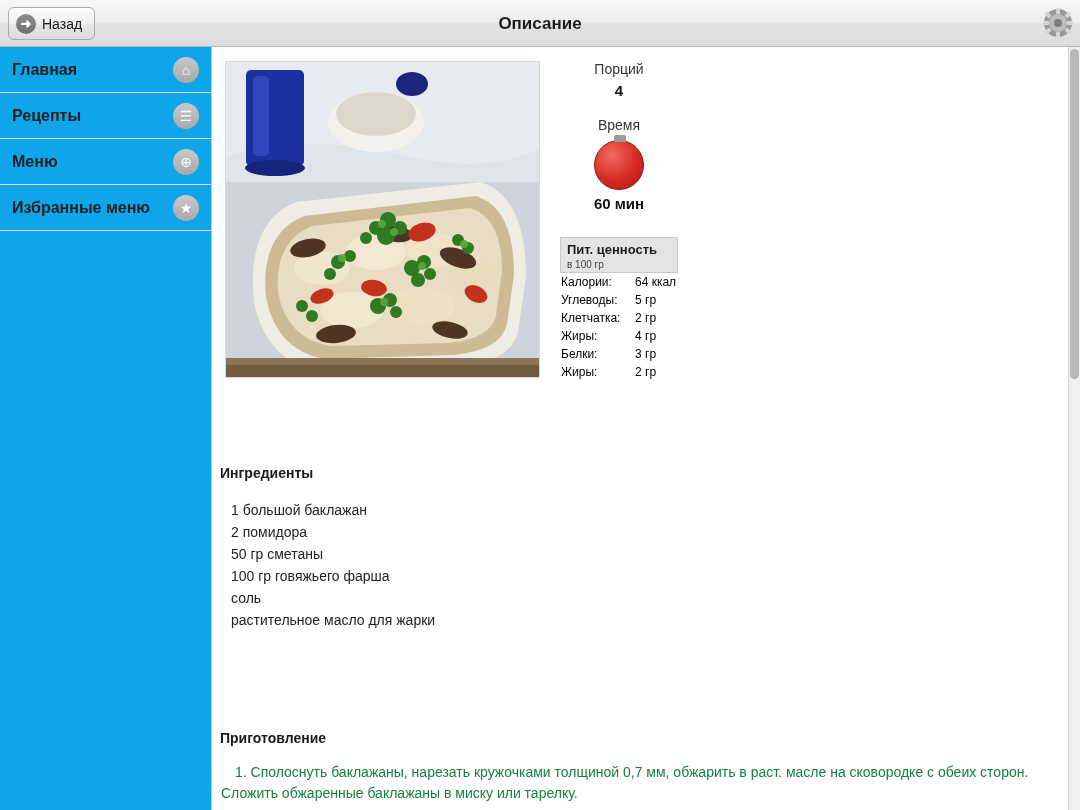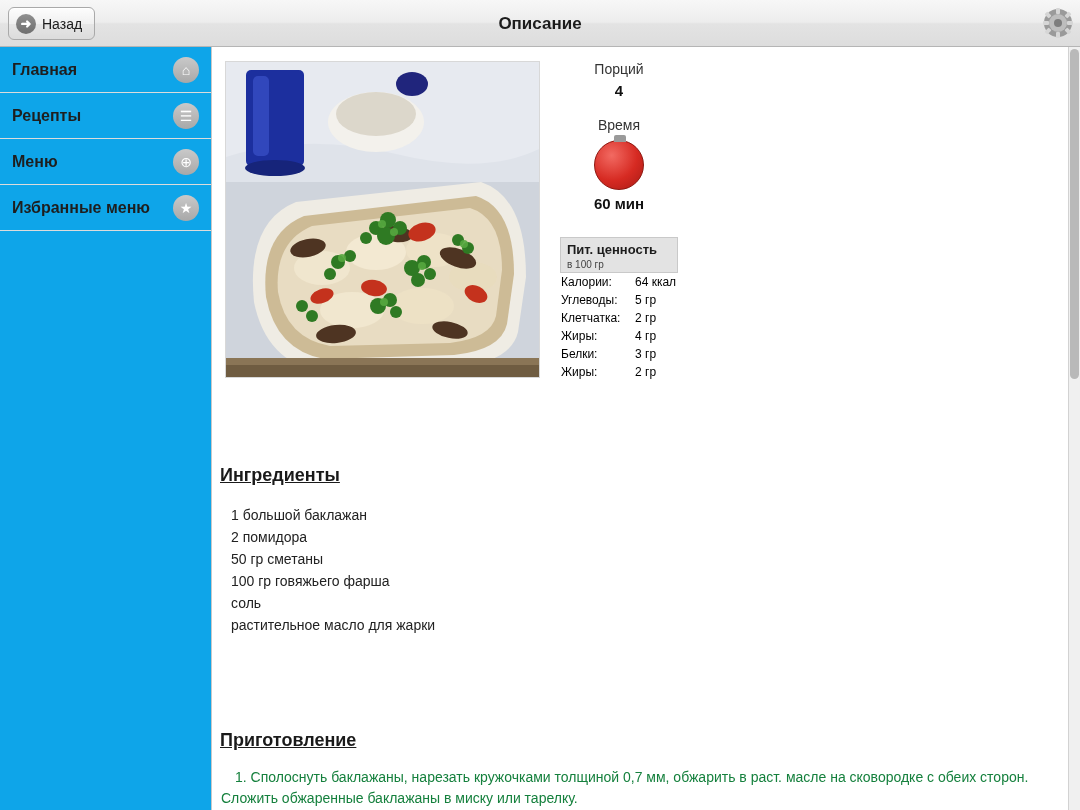--- a/index.html
+++ b/index.html
@@ -162,23 +162,22 @@
     display: flex;
     font-size: 12px;
     color: #000000;
     padding: 2px 0 2px 1px;
     width: 150px;
   }
   .nutri-row .k { width: 74px; }
   .nutri-row .v { width: 70px; text-align: left; }
 
   .section-h {
-    font-size: 18px; font-weight: bold; color: #1a1a1a;
+    font-size: 14px; font-weight: bold; color: #1a1a1a;
     margin-left: 7px;
-    text-decoration: underline;
   }
   .ing-list {
     margin: 18px 0 0 18px;
     padding: 0; list-style: none;
   }
   .ing-list li {
     font-size: 14px; color: #222;
     line-height: 22px;
   }
   .steps {

